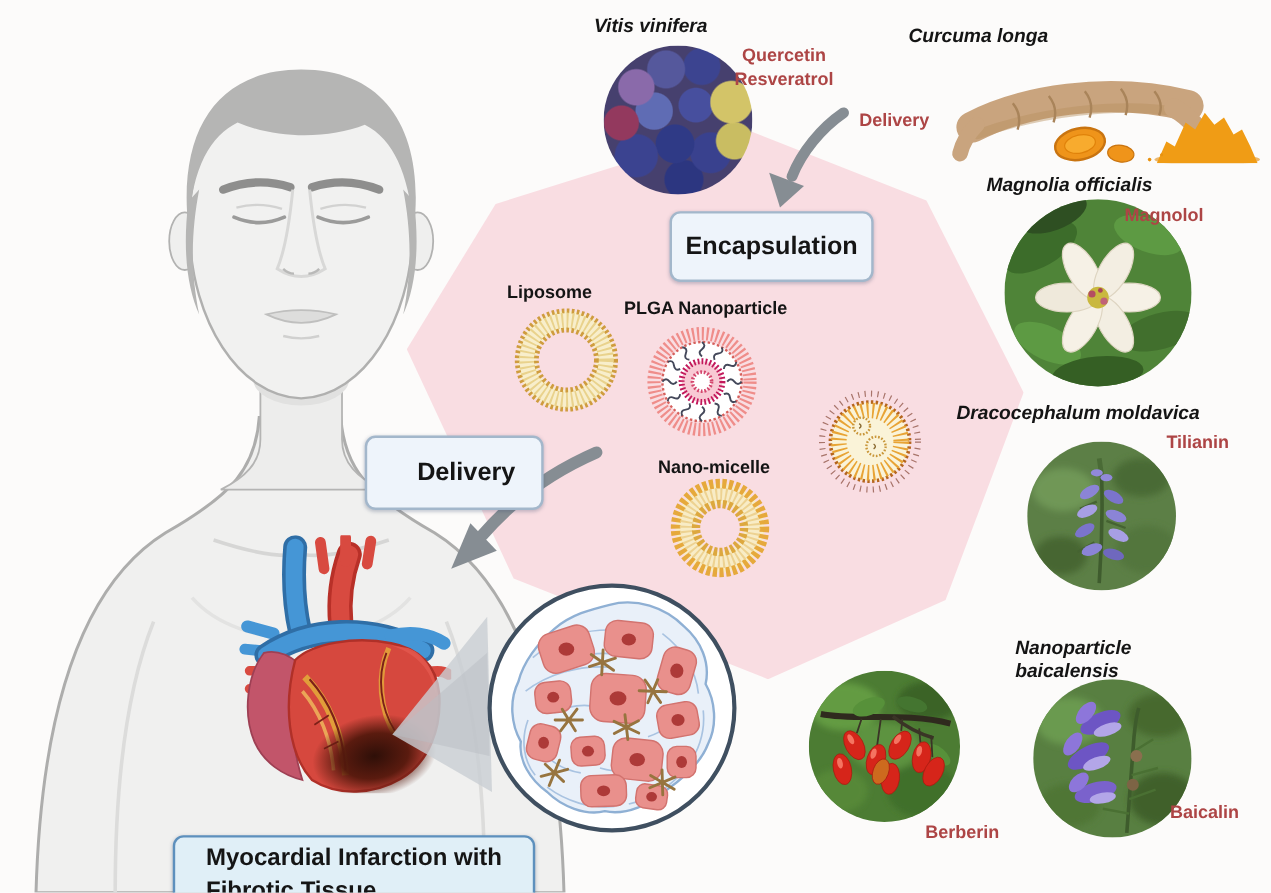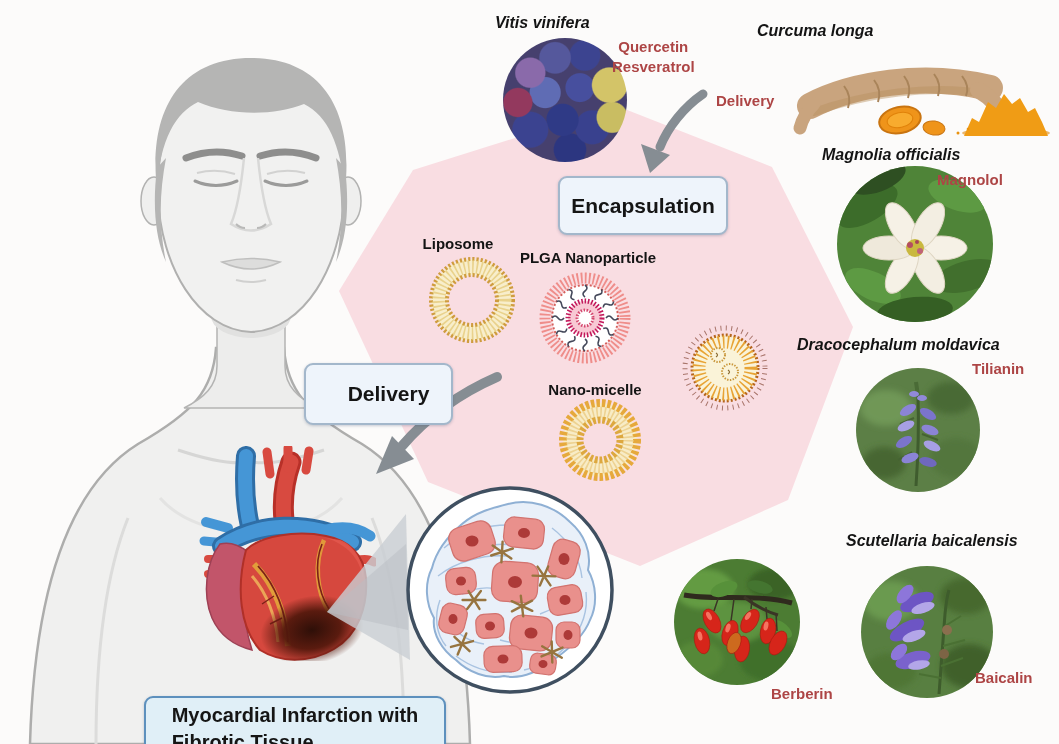--- a/index.html
+++ b/index.html
@@ -418,21 +418,21 @@
 Fibrotic Tissue</div>
 
   <div class="abs z6 npl" style="left:398px;top:235px;width:120px">Liposome</div>
   <div class="abs z6 npl" style="left:508px;top:249px;width:160px">PLGA Nanoparticle</div>
   <div class="abs z6 npl" style="left:535px;top:381px;width:120px">Nano-micelle</div>
 
   <div class="abs z6 species" style="left:495px;top:13px;width:160px">Vitis vinifera</div>
   <div class="abs z6 species" style="left:757px;top:21px;width:160px">Curcuma longa</div>
   <div class="abs z6 species" style="left:822px;top:145px;width:180px">Magnolia officialis</div>
   <div class="abs z6 species" style="left:797px;top:335px;width:240px">Dracocephalum moldavica</div>
-  <div class="abs z6 species" style="left:846px;top:531px;width:180px">Scutellaria baicalensis</div>
+  <div class="abs z6 species" style="left:846px;top:531px;width:180px">Nanoparticle baicalensis</div>
 
   <div class="abs z6 compound pre" style="left:612px;top:37px">Quercetin
 Resveratrol</div>
   <div class="abs z6 compound" style="left:716px;top:91px">Delivery</div>
   <div class="abs z6 compound" style="left:937px;top:170px">Magnolol</div>
   <div class="abs z6 compound" style="left:972px;top:359px">Tilianin</div>
   <div class="abs z6 compound" style="left:771px;top:684px">Berberin</div>
   <div class="abs z6 compound" style="left:975px;top:668px">Baicalin</div>
 
 </div>

